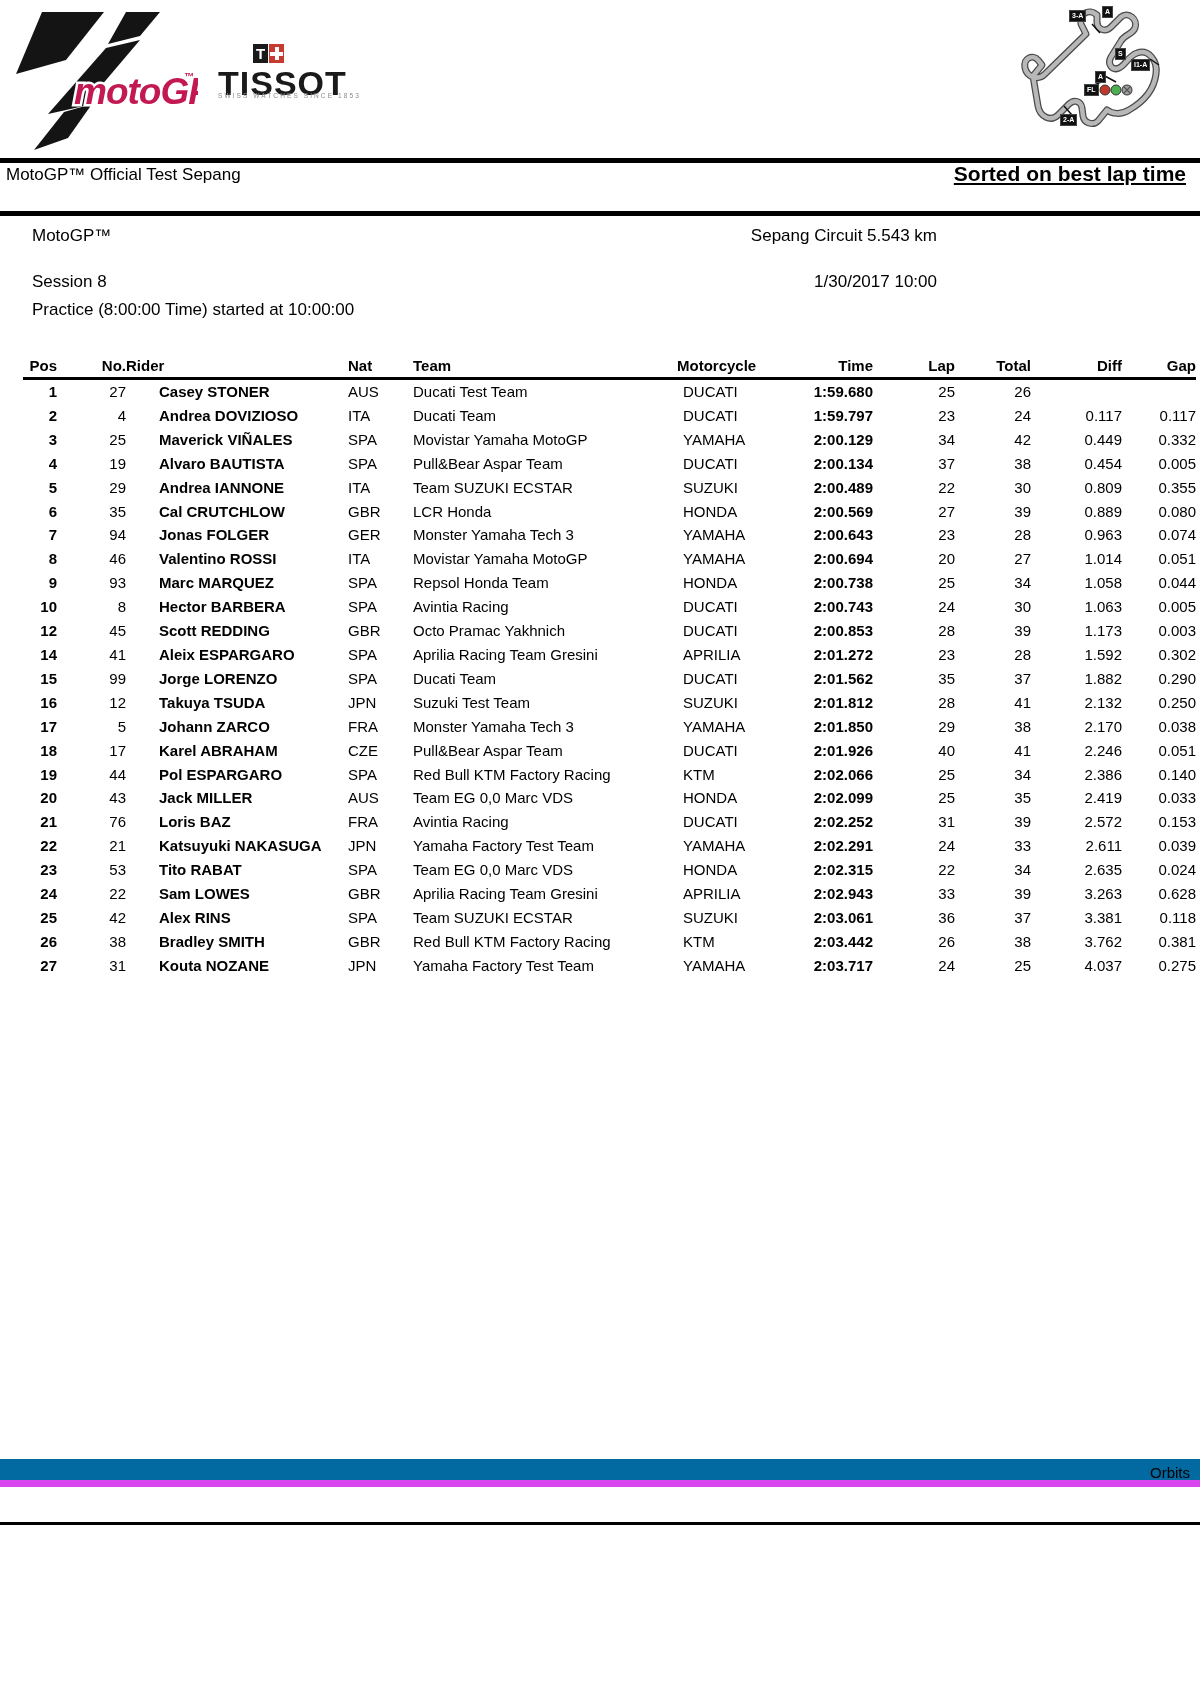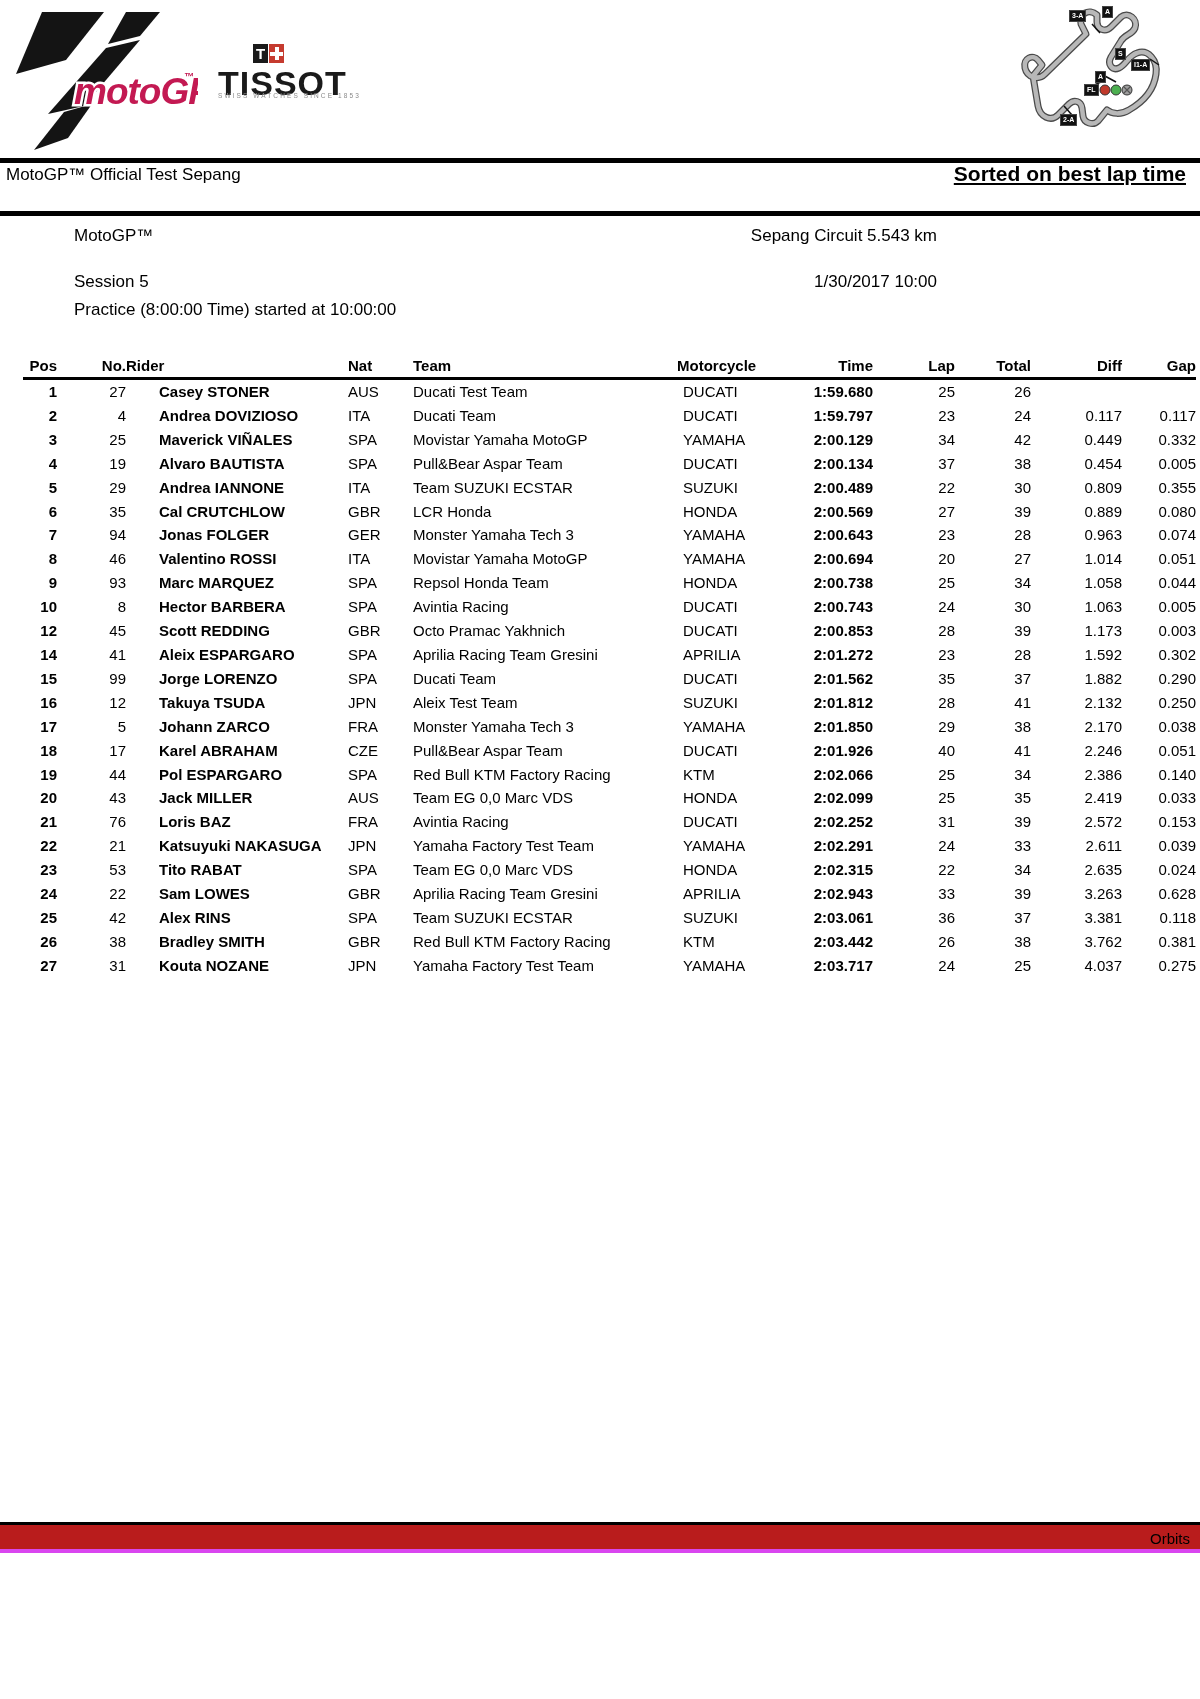--- a/index.html
+++ b/index.html
@@ -7,40 +7,40 @@
         font-family:"Liberation Sans",sans-serif;color:#000;}
   .abs{position:absolute;}
 
   
   .rule1{left:0;top:158px;width:1200px;height:5px;background:#000;}
   .rule2{left:0;top:211px;width:1200px;height:5px;background:#000;}
 
   
   .report-title{left:6px;top:165px;font-size:17px;}
   .sort-title{right:14px;top:162px;font-size:21px;font-weight:bold;text-decoration:underline;}
-  .info-label{left:32px;font-size:17px;margin-left:42px;}
+  .info-label{left:32px;font-size:17px;}
   .info-value{left:600px;width:337px;text-align:right;font-size:17px;}
   .row-a{top:226px;} .row-b{top:272px;} .row-c{top:300px;}
 
   
   .results{left:23px;top:350px;width:1173px;border-collapse:collapse;table-layout:fixed;}
   .results th{font-size:15px;font-weight:bold;border-bottom:3px solid #000;height:24px;
               vertical-align:bottom;padding:0 0 3px 0;white-space:nowrap;}
   .results td{font-size:15px;height:23.9px;line-height:23.9px;padding:0;white-space:nowrap;overflow:hidden;}
   .c0,.c1,.c6,.c7,.c8,.c9,.c10{text-align:right;}
   .c2,.c3,.c4,.c5{text-align:left;}
   td.c0{font-weight:bold;padding-right:3px;} th.c0{padding-right:3px;}
   td.c2{font-weight:bold;padding-left:33px;}
   td.c5{padding-left:6px;}
   td.c6{font-weight:bold;}
 
   
   .footer-line{left:0;top:1522px;width:1200px;height:3px;background:#000;}
-  .footer-bar{left:0;top:1525px;width:1200px;height:28px;background:#b91c1c;
-              border-bottom:4px solid #d946ef;box-sizing:border-box;}
+  .footer-bar{left:0;top:1459px;width:1200px;height:28px;background:#0369a1;
+              border-bottom:7px solid #d946ef;box-sizing:border-box;}
   .footer-brand{position:absolute;right:10px;top:0;line-height:27px;font-size:15px;color:#000;}
 
   
   .motogp-logo{left:8px;top:8px;width:190px;height:145px;}
   
   .tissot{left:218px;top:42px;width:120px;height:62px;}
   .tissot-squares{position:absolute;left:35px;top:2px;display:flex;}
   .tissot-t-sq{width:15px;height:19px;background:#1a1a1a;color:#fff;font-weight:bold;font-size:15px;
                text-align:center;line-height:19px;margin-right:1px;}
   .tissot-cross-sq{width:15px;height:19px;background:#c53b2f;position:relative;}
@@ -121,21 +121,21 @@
     <span class="map-label" style="left:115px;top:112px;">2-A</span>
   </div>
 
   <div class="abs rule1"></div>
   <div class="abs report-title">MotoGP™ Official Test Sepang</div>
   <div class="abs sort-title">Sorted on best lap time</div>
   <div class="abs rule2"></div>
 
   <div class="abs info-label row-a">MotoGP™</div>
   <div class="abs info-value row-a">Sepang Circuit 5.543 km</div>
-  <div class="abs info-label row-b">Session 5</div>
+  <div class="abs info-label row-b">Session 8</div>
   <div class="abs info-value row-b">1/30/2017 10:00</div>
   <div class="abs info-label row-c">Practice (8:00:00 Time) started at 10:00:00</div>
 
   <table class="abs results">
     <colgroup>
       <col style="width:37px">
         <col style="width:66px">
         <col style="width:222px">
         <col style="width:65px">
       <col style="width:264px">
@@ -329,21 +329,21 @@
           <td class="c7">35</td>
           <td class="c8">37</td>
           <td class="c9">1.882</td>
           <td class="c10">0.290</td>
         </tr>
         <tr>
           <td class="c0">16</td>
           <td class="c1">12</td>
           <td class="c2">Takuya TSUDA</td>
           <td class="c3">JPN</td>
-          <td class="c4">Aleix Test Team</td>
+          <td class="c4">Suzuki Test Team</td>
           <td class="c5">SUZUKI</td>
           <td class="c6">2:01.812</td>
           <td class="c7">28</td>
           <td class="c8">41</td>
           <td class="c9">2.132</td>
           <td class="c10">0.250</td>
         </tr>
         <tr>
           <td class="c0">17</td>
           <td class="c1">5</td>

